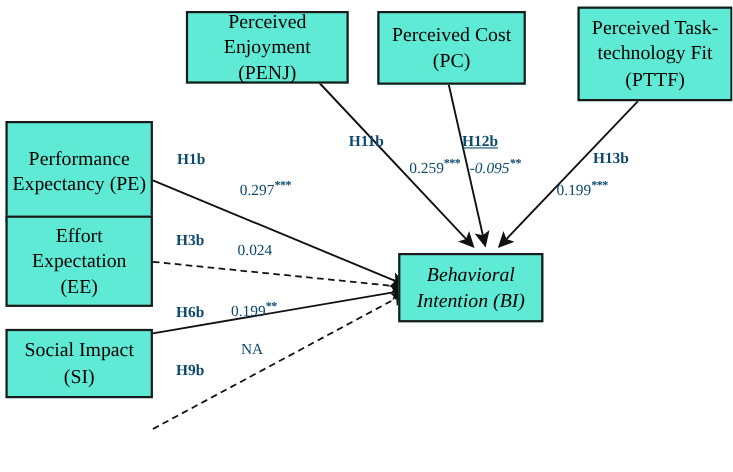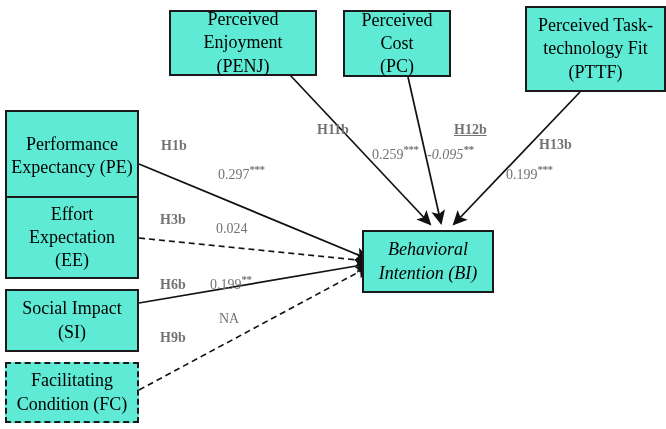--- a/index.html
+++ b/index.html
@@ -43,21 +43,21 @@
     border-width: 2px;
   }
   .node .node-label {
     display: block;
     white-space: pre-line;
   }
   .edge-label {
     position: absolute;
     z-index: 3;
     font-family: "Liberation Serif", "DejaVu Serif", serif;
-    color: #737373;
+    color: #0c4a6e;
     white-space: nowrap;
     background: transparent;
   }
   .edge-label.hyp {
     font-weight: bold;
     font-size: 14px;
   }
   .edge-label.coef {
     font-weight: normal;
     font-size: 14px;
@@ -93,50 +93,46 @@
       <line x1="139" y1="238" x2="368" y2="261" marker-end="url(#ah)"></line>
       <line x1="139" y1="390" x2="368" y2="267" marker-end="url(#ah)"></line>
     </g>
   </svg>
 
   <div class="node" style="left:169px; top:10px; width:148px; height:66px;">
     <span class="node-label">Perceived
 Enjoyment (PENJ)</span>
   </div>
 
-  <div class="node" style="left:343px; top:10px; width:108px; height:67px;">
+  <div class="node" style="left:343px; top:10px; width:135px; height:67px;">
     <span class="node-label">Perceived Cost
 (PC)</span>
   </div>
 
   <div class="node" style="left:525px; top:6px; width:141px; height:86px;">
     <span class="node-label">Perceived Task-
 technology Fit
 (PTTF)</span>
   </div>
 
   <div class="node" style="left:5px; top:94px; width:134px; height:92px;margin-top:16px;">
     <span class="node-label">Performance
 Expectancy (PE)</span>
   </div>
 
   <div class="node" style="left:5px; top:196px; width:134px; height:83px;">
     <span class="node-label">Effort
 Expectation (EE)</span>
   </div>
 
-  <div class="node" style="left:5px; top:289px; width:134px; height:63px;">
+  <div class="node" style="left:5px; top:299px; width:134px; height:63px;">
     <span class="node-label">Social Impact
 (SI)</span>
   </div>
 
-  <div class="node dashed" style="left:5px; top:362px; width:134px; height:61px;">
-    <span class="node-label">Facilitating
-Condition (FC)</span>
-  </div>
 
   <div class="node" style="left:362px; top:230px; width:132px; height:63px;font-style:italic;">
     <span class="node-label">Behavioral
 Intention (BI)</span>
   </div>
 
   <div class="edge-label hyp" style="left:161px; top:138px;">H1b</div>
   <div class="edge-label coef" style="left:218px; top:163px;">
     <span>0.297</span><sup>***</sup>
   </div>
@@ -154,21 +150,21 @@
   <div class="edge-label hyp" style="left:160px; top:330px;">H9b</div>
   <div class="edge-label coef" style="left:219px; top:307px;">
     <span>NA</span><sup></sup>
   </div>
 
   <div class="edge-label hyp" style="left:317px; top:122px;">H11b</div>
   <div class="edge-label coef" style="left:339px; top:143px;margin-left:33px;">
     <span>0.259</span><sup>***</sup>
   </div>
 
-  <div class="edge-label hyp" style="left:454px; top:122px;text-decoration:underline;">H12b</div>
+  <div class="edge-label hyp" style="left:420px; top:122px;text-decoration:underline;">H12b</div>
   <div class="edge-label coef" style="left:427px; top:143px;font-style:italic;">
     <span>-0.095</span><sup>**</sup>
   </div>
 
   <div class="edge-label hyp" style="left:539px; top:137px;">H13b</div>
   <div class="edge-label coef" style="left:506px; top:163px;">
     <span>0.199</span><sup>***</sup>
   </div>
 
 </div>

